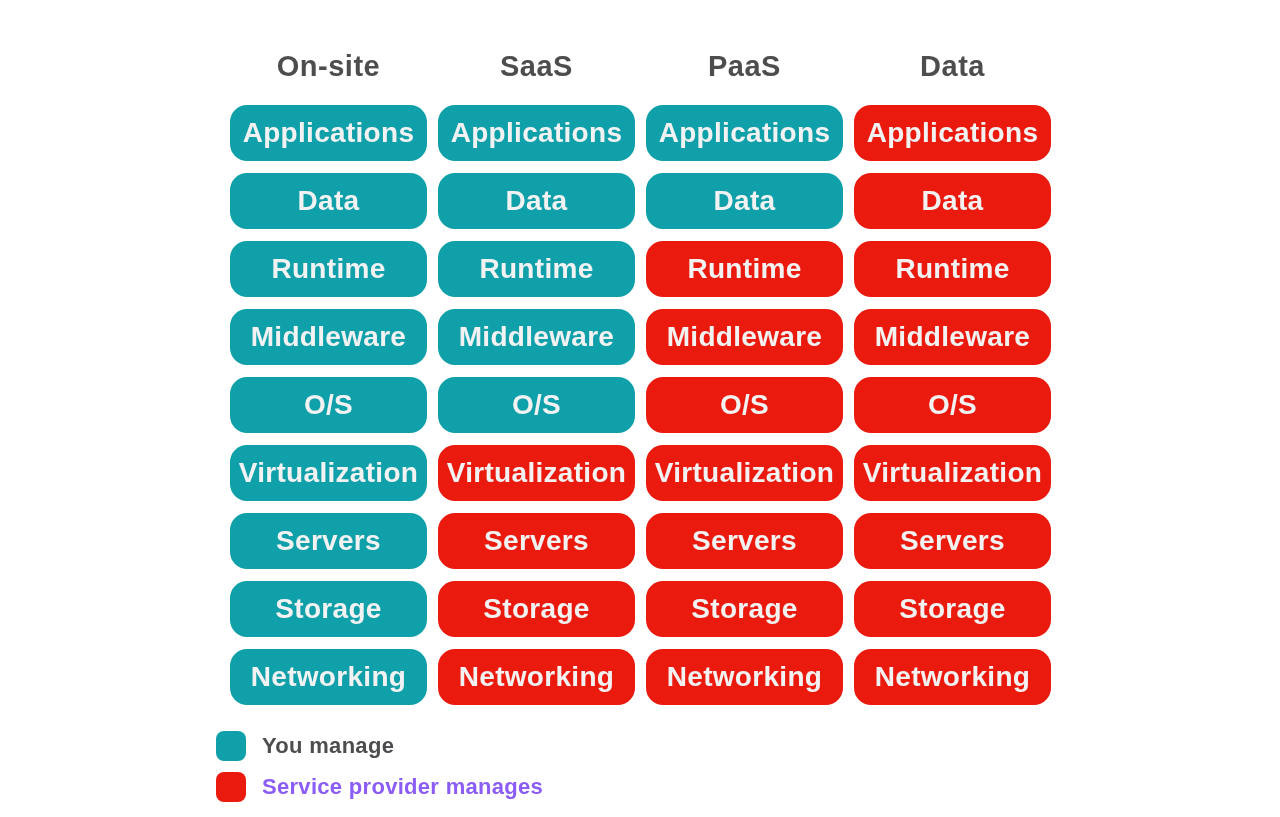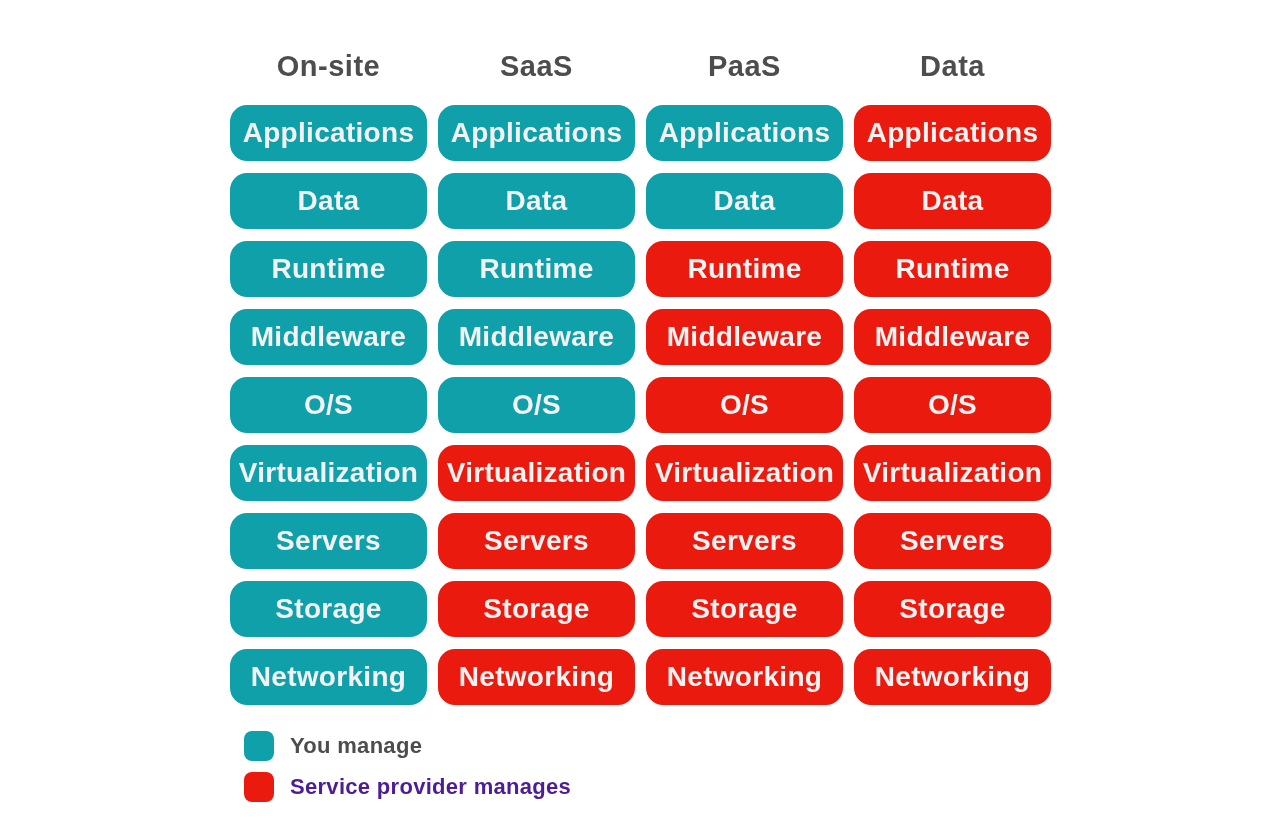--- a/index.html
+++ b/index.html
@@ -50,21 +50,21 @@
     display: flex;
     align-items: center;
     justify-content: center;
     font-size: 28px;
     font-weight: bold;
     color: #f2f2f2;
     letter-spacing: 0.3px;
   }
   .legend {
     position: absolute;
-    left: 244px;
+    left: 216px;
     top: 710px;
     display: flex;
     flex-direction: column;
     row-gap: 11px;
   }
   .legend-row {
     display: flex;
     align-items: center;
     column-gap: 16px;
   }
@@ -131,16 +131,16 @@
         <div class="pill" style="background: rgb(235, 26, 14); color: rgb(242, 242, 242);">Networking</div>
       </div>
   </div>
   <div class="legend">
       <div class="legend-row">
         <div class="legend-swatch" style="background: rgb(16, 160, 170);"></div>
         <div class="legend-label" style="color: rgb(77, 77, 79);">You manage</div>
       </div>
       <div class="legend-row">
         <div class="legend-swatch" style="background: rgb(235, 26, 14);"></div>
-        <div class="legend-label" style="color: #4c1d95;">Service provider manages</div>
+        <div class="legend-label" style="color: #8b5cf6;">Service provider manages</div>
       </div>
     </div>
 </div>
 
 </body></html>

